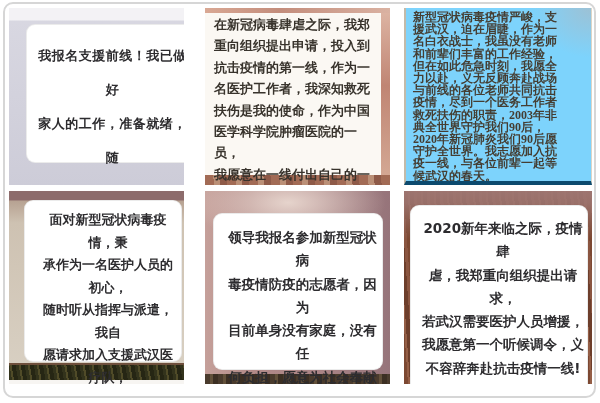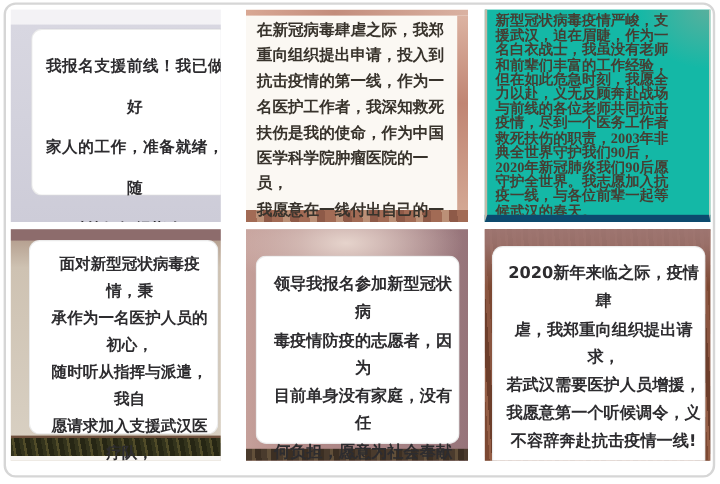--- a/index.html
+++ b/index.html
@@ -15,22 +15,22 @@
         background:linear-gradient(180deg,#f3f2f5 0,#f3f2f5 12px,#d8d7e1 13px,#cdccd8 100%); }
   
   .p2 { left:205px; top:8px; width:185px; height:177px; background:#fbf8f3; }
   .p2-top { position:absolute; left:0; top:0; width:100%; height:5px;
             background:linear-gradient(90deg,#d9a894,#c38d7c 40%,#dab2a2); }
   .p2-right { position:absolute; right:0; top:5px; bottom:10px; width:9px;
               background:linear-gradient(180deg,#dcb3a2 0,#c08573 45%,#d3a793 100%); }
   .p2-bottom { position:absolute; left:0; bottom:0; width:100%; height:10px;
                background:repeating-linear-gradient(85deg,#a26b55 0 9px,#bb9077 9px 15px,#8e5a48 15px 22px); }
   
-  .p3 { left:404px; top:8px; width:188px; height:177px; background:#14b8a6;
-        border-left:2px solid #c3baa9; border-bottom:6px solid #0c4a6e;
+  .p3 { left:404px; top:8px; width:188px; height:177px; background:#7dd3fc;
+        border-left:2px solid #c3baa9; border-bottom:4px solid #0c4a6e;
         border-right:1px solid #ddd5c6; }
   .p3-tint { position:absolute; right:0; top:0; width:60px; height:50px;
              background:radial-gradient(ellipse at 100% 0,rgba(216,160,140,.35),rgba(216,160,140,0) 70%); }
   
   .p4 { left:9px; top:191px; width:175px; height:193px;
         background:linear-gradient(180deg,#8d6c6c 0,#8d6c6c 9px,#b7a292 10px,#cec2b2 32px,#d9d1c4 100%);font-family:Liberation Mono, monospace; }
   .p4-grass { position:absolute; left:0; bottom:4px; width:100%; height:17px;
               border-top:2px solid #6e4f3c;
               background:repeating-linear-gradient(80deg,#33331c 0 3px,#504b28 3px 5px,#262614 5px 9px); }
   .p4-white { position:absolute; left:0; bottom:0; width:100%; height:4px; background:#f7f5f2; }

